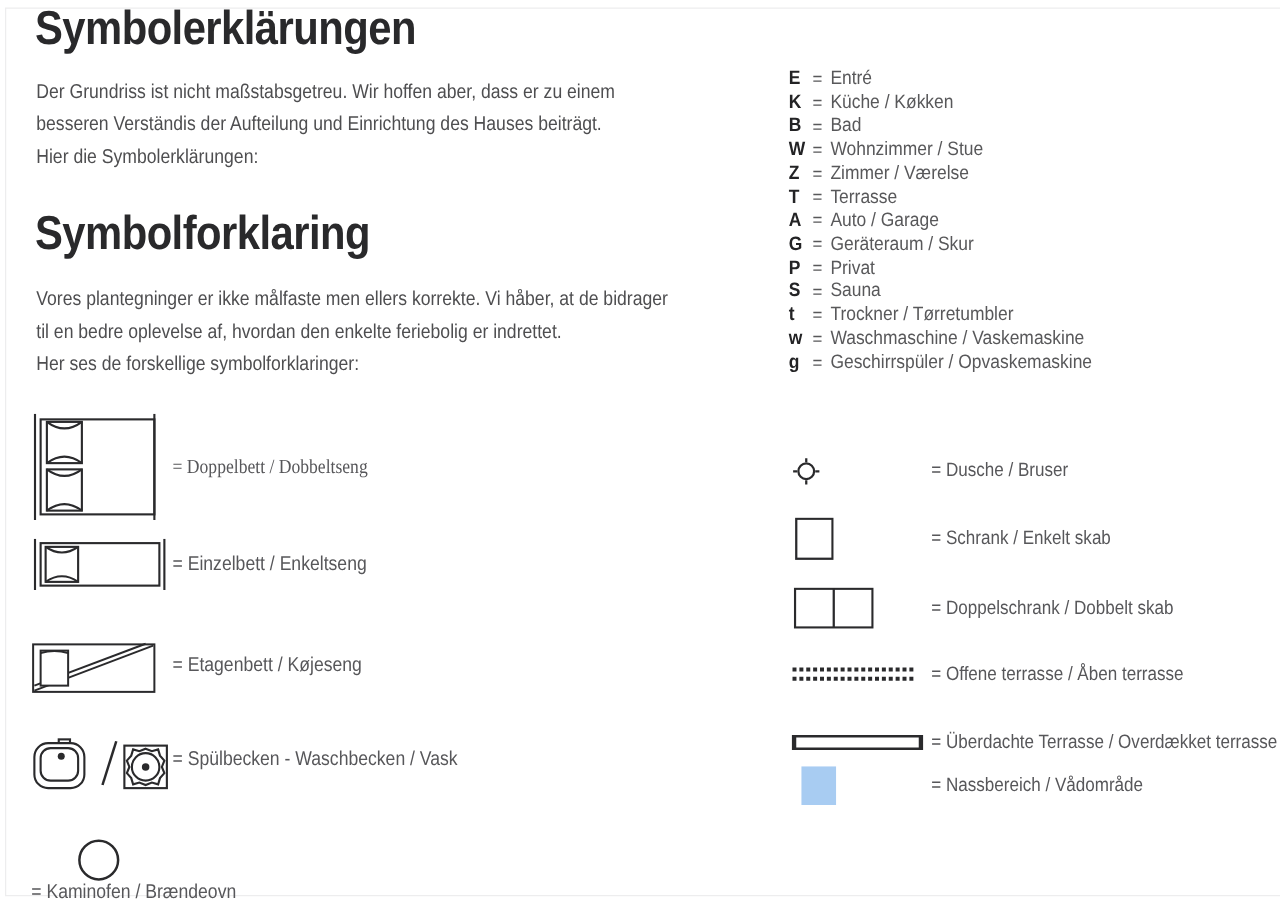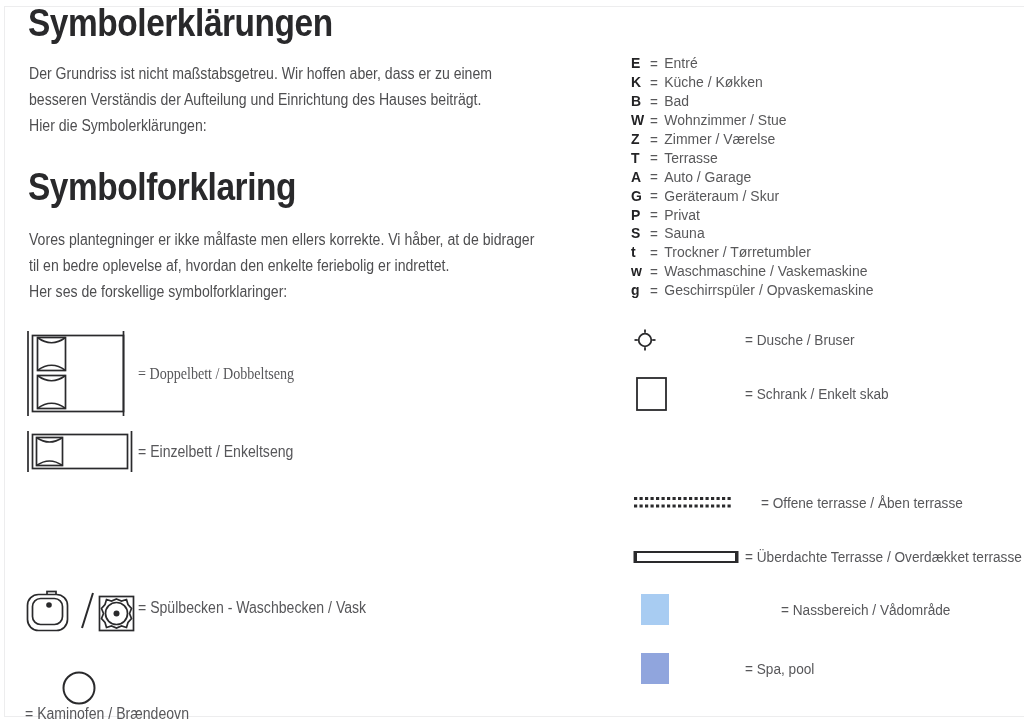--- a/index.html
+++ b/index.html
@@ -24,21 +24,21 @@
     font-size:16px;color:#57575a;flex:none;
     transform:scaleX(0.88);transform-origin:left center;white-space:nowrap;
   }
   
   #abbr{position:absolute;left:631px;top:54px;}
   .arow{display:flex;height:18.9px;align-items:center;transform:scaleX(0.9);transform-origin:left center;}
   .aletter{width:21px;flex:none;font-size:15.5px;font-weight:700;color:#232325;}
   .aeq{width:16px;flex:none;font-size:15px;color:#58585a;}
   .alabel{font-size:15.5px;color:#58585a;white-space:nowrap;}
   
-  .rrow{position:absolute;left:633px;display:flex;align-items:center;}
+  .rrow{position:absolute;left:633px;display:flex;align-items:center;margin-top:37px;}
   .rrow .iconslot{width:112px;flex:none;display:flex;align-items:center;}
   .rrow .symlabel{font-size:15.5px;}
   svg{display:block;}
 </style>
 </head>
 <body>
 
 <div id="page">
   <div class="frame"></div>
 
@@ -78,20 +78,32 @@
         <rect x="7.5" y="3.5" width="95" height="34" fill="#fff"></rect>
         <line x1="106.5" y1="0" x2="106.5" y2="41"></line>
         <rect x="11.5" y="6.5" width="26" height="28" fill="#fff"></rect>
         <path d="M11.5 6.5 Q24.5 15.5 37.5 6.5"></path>
         <path d="M11.5 34.5 Q24.5 25.5 37.5 34.5"></path>
       </svg>
     </span>
     <span class="symlabel">= Einzelbett / Enkeltseng</span>
   </div>
 
+  <div class="lrow" style="top:510px;height:45px;">
+    <span class="iconslot">
+      <svg width="100" height="45" viewBox="0 0 100 45" fill="none" stroke="#2a2a2c" stroke-width="1.6">
+        <rect x="1.5" y="5.5" width="97" height="38" fill="#fff"></rect>
+        <line x1="2.5" y1="42.5" x2="97.5" y2="6.5"></line>
+        <line x1="2.5" y1="38.5" x2="91.5" y2="5"></line>
+        <rect x="7.5" y="10.5" width="22" height="28" fill="#fff"></rect>
+        <path d="M7.5 12.5 Q18.5 9 29.5 12.5"></path>
+      </svg>
+    </span>
+    <span class="symlabel">= Etagenbett / Køjeseng</span>
+  </div>
 
   <div class="lrow" style="top:583px;height:50px;">
     <span class="iconslot">
       <svg width="112" height="50" viewBox="0 0 112 50" fill="none" stroke="#2a2a2c" stroke-width="1.7">
         <rect x="22" y="8.5" width="9" height="4" fill="#fff"></rect>
         <rect x="2.5" y="11.5" width="40" height="36" rx="11" fill="#fff"></rect>
         <rect x="7.5" y="15.5" width="30" height="26" rx="8" fill="#fff"></rect>
         <circle cx="24" cy="22" r="2.8" fill="#2a2a2c" stroke="none"></circle>
         <line x1="57" y1="45" x2="68" y2="10" stroke-width="2"></line>
         <rect x="74.5" y="13.5" width="34" height="34" fill="#fff"></rect>
@@ -195,52 +207,53 @@
 
   <div class="rrow" style="left:636px;top:377px;height:34px;justify-content:center;">
     <span class="iconslot" style="width:109px;">
       <svg width="31" height="34" viewBox="0 0 31 34" fill="none" stroke="#2a2a2c" stroke-width="1.8">
         <rect x="1" y="1" width="29" height="32" fill="#fff"></rect>
       </svg>
     </span>
     <span class="symlabel">= Schrank / Enkelt skab</span>
   </div>
 
-
-  <div class="rrow" style="top:495px;height:15px;gap:16px;">
+  <div class="rrow" style="left:635px;top:433px;height:33px;">
+    <span class="iconslot" style="width:110px;">
+      <svg width="64" height="33" viewBox="0 0 64 33" fill="none" stroke="#2a2a2c" stroke-width="1.8">
+        <rect x="1" y="1" width="62" height="31" fill="#fff"></rect>
+        <line x1="32" y1="1" x2="32" y2="32"></line>
+      </svg>
+    </span>
+    <span class="symlabel">= Doppelschrank / Dobbelt skab</span>
+  </div>
+
+  <div class="rrow" style="top:495px;height:15px;">
     <span class="iconslot">
       <svg width="99" height="15" viewBox="0 0 99 15" fill="none" stroke="#2a2a2c" stroke-width="3.2">
         <line x1="1" y1="3.5" x2="99" y2="3.5" stroke-dasharray="3.2 2.3"></line>
         <line x1="1" y1="11" x2="99" y2="11" stroke-dasharray="3.2 2.3"></line>
       </svg>
     </span>
     <span class="symlabel">= Offene terrasse / Åben terrasse</span>
   </div>
 
   <div class="rrow" style="top:550px;height:14px;">
     <span class="iconslot">
       <svg width="106" height="14" viewBox="0 0 106 14" fill="none" stroke="#2a2a2c" stroke-width="2">
         <rect x="1.5" y="2" width="103" height="10" fill="#fff"></rect>
         <line x1="2.5" y1="2" x2="2.5" y2="12" stroke-width="3"></line>
         <line x1="103.5" y1="2" x2="103.5" y2="12" stroke-width="3"></line>
       </svg>
     </span>
     <span class="symlabel">= Überdachte Terrasse / Overdækket terrasse</span>
   </div>
 
-  <div class="rrow" style="left:641px;top:594px;height:31px;gap:36px;">
+  <div class="rrow" style="left:641px;top:576px;height:31px;">
     <span class="iconslot" style="width:104px;">
       <svg width="28" height="31" viewBox="0 0 28 31">
         <rect x="0" y="0" width="28" height="31" fill="#a8ccf2"></rect>
       </svg>
     </span>
     <span class="symlabel">= Nassbereich / Vådområde</span>
   </div>
 
-  <div class="rrow" style="left:641px;top:653px;height:31px;">
-    <span class="iconslot" style="width:104px;">
-      <svg width="28" height="31" viewBox="0 0 28 31">
-        <rect x="0" y="0" width="28" height="31" fill="#90a5dd"></rect>
-      </svg>
-    </span>
-    <span class="symlabel">= Spa, pool</span>
-  </div>
 </div>
 
 </body></html>

